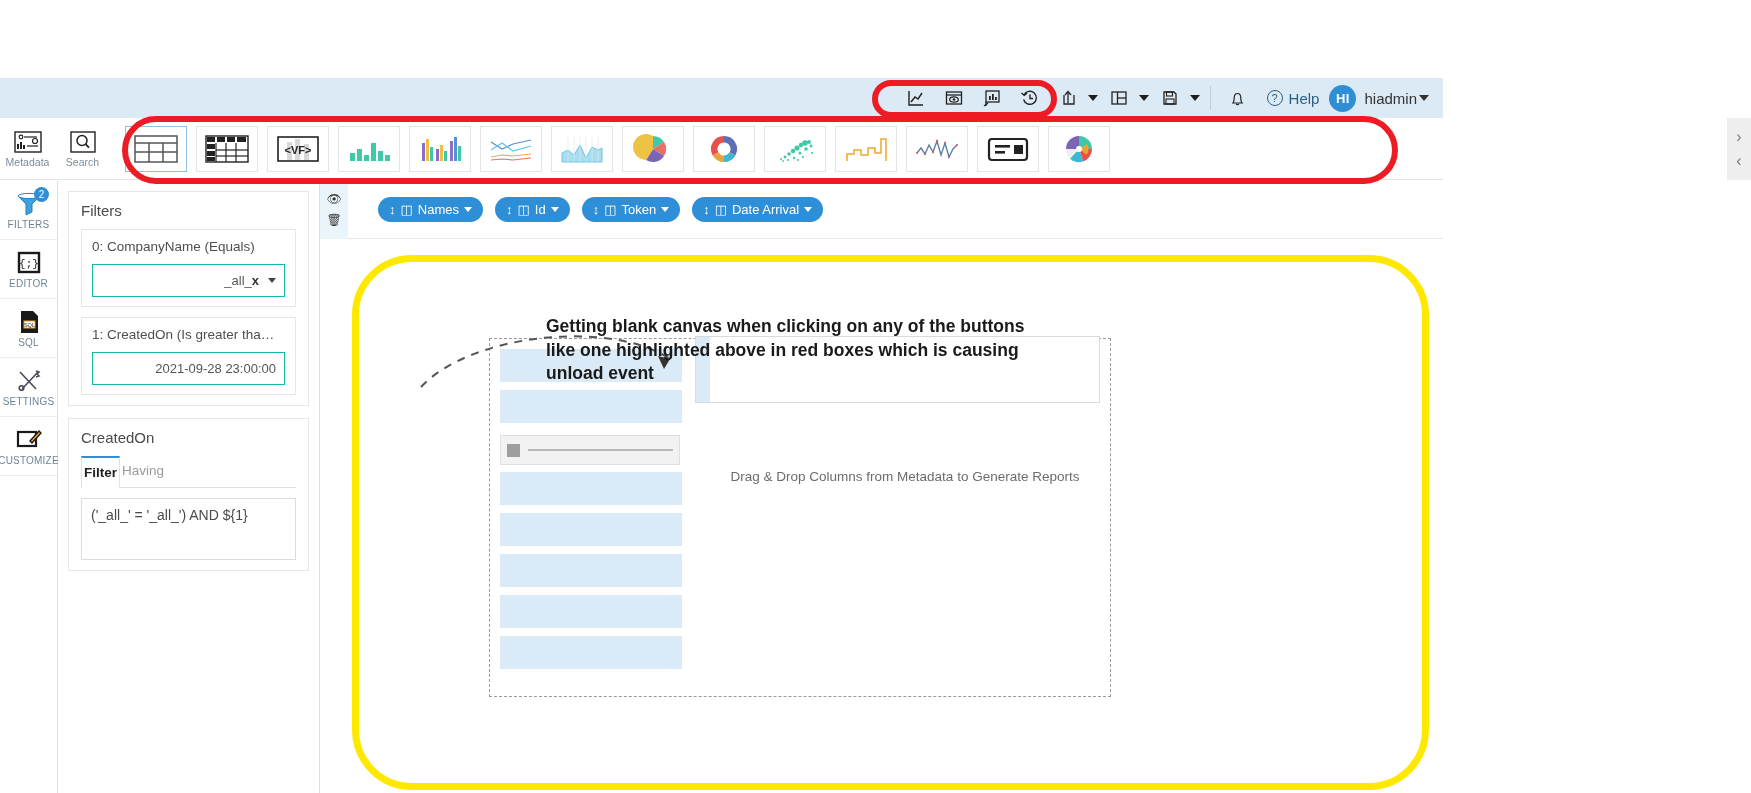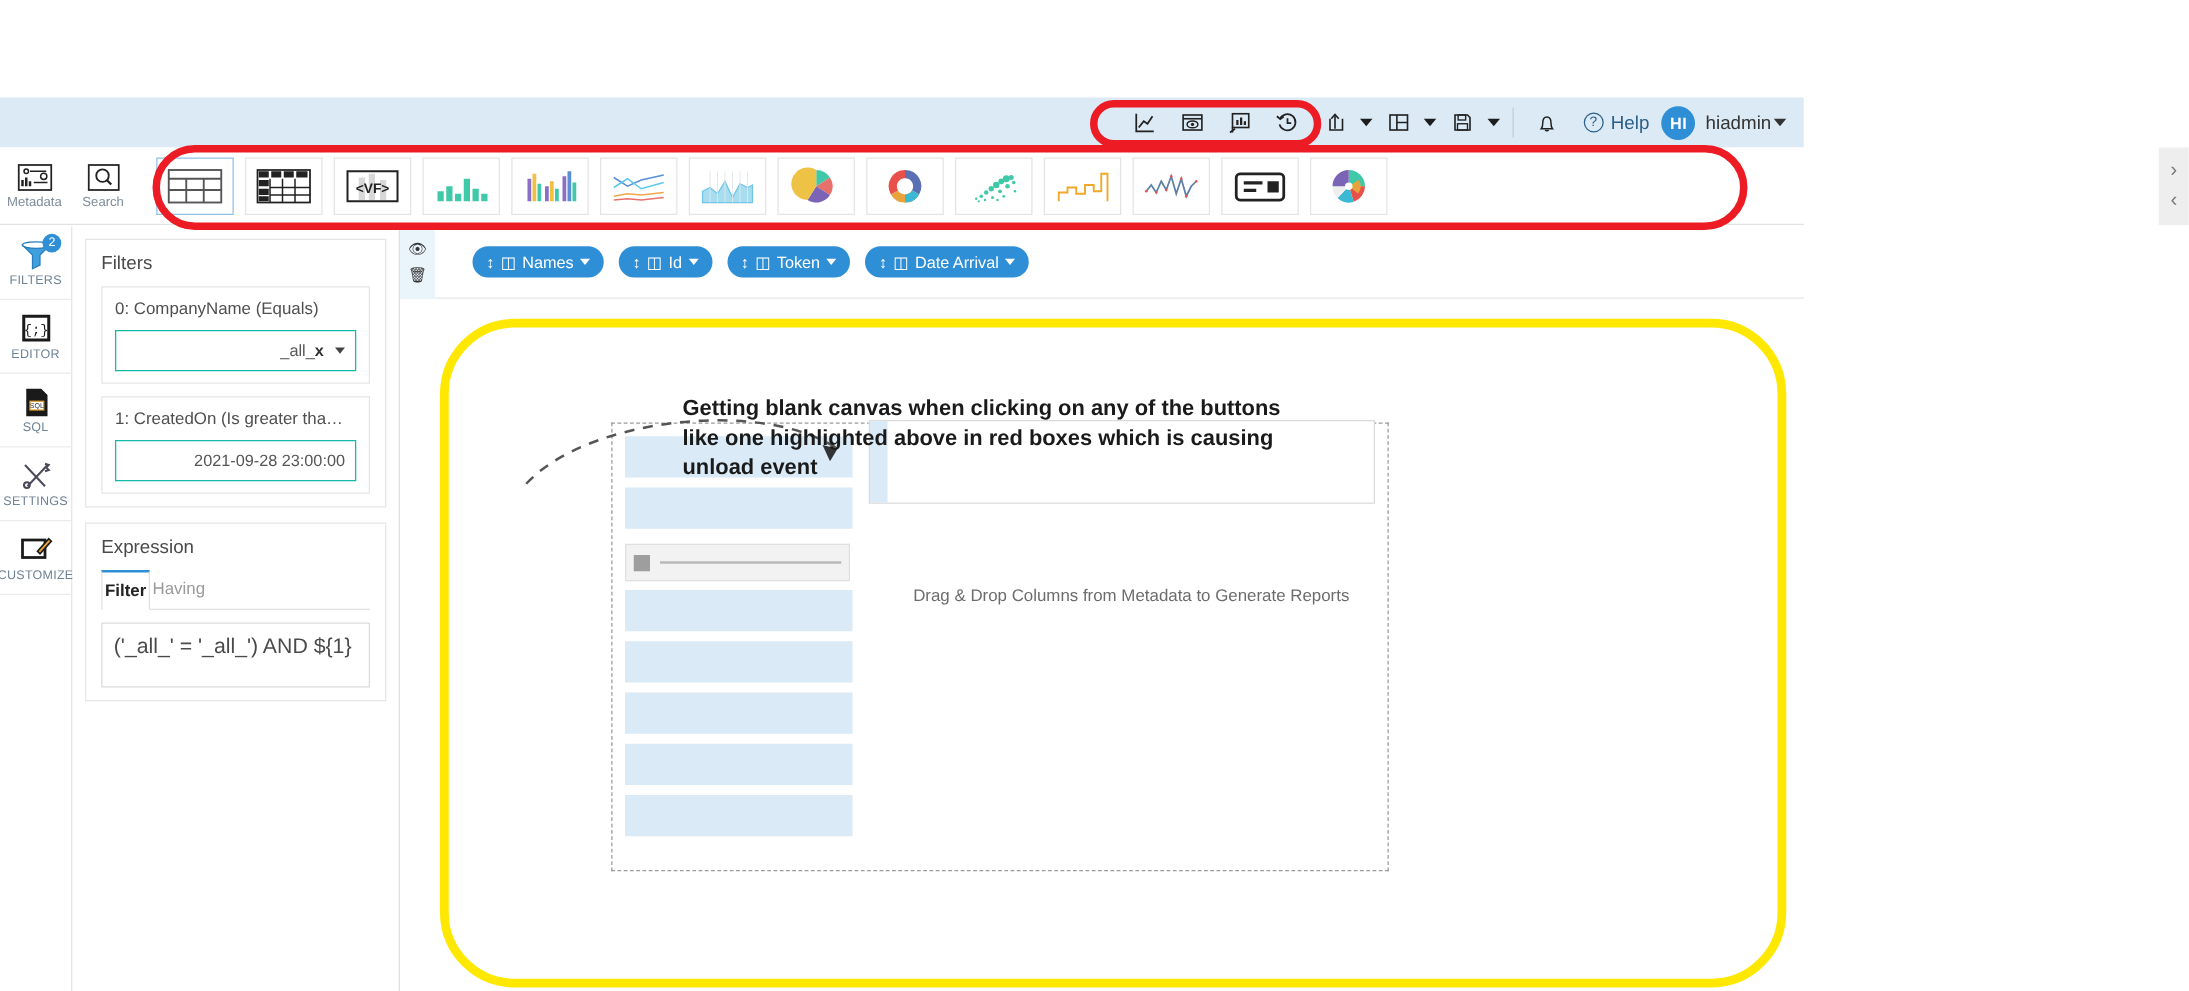--- a/index.html
+++ b/index.html
@@ -95,21 +95,21 @@
   .finput {
     border:1px solid #14b8a6; height:33px; display:flex; align-items:center;
     padding:0 8px; font-size:13px; color:#555; justify-content:flex-end;
   }
   .fi-x { font-weight:bold; color:#333; font-size:13px; }
   .fi-car { width:0;height:0;border-left:4px solid transparent;border-right:4px solid transparent;border-top:5px solid #444; margin-left:9px;}
   .tabs { display:flex; border-bottom:1px solid #e0e0e0; margin-bottom:10px; }
   .tab { padding:7px 2px; font-size:13.5px; color:#9a9a9a; }
   .tab.active { color:#222; font-weight:bold; border-top:2px solid #2f8fd6; border-left:1px solid #e0e0e0; border-right:1px solid #e0e0e0; background:#fff; margin-bottom:-1px; border-bottom:1px solid #fff;}
   .expr-area {
-    border:1px solid #dcdcdc; height:52px; font-size:17px; color:#4a4a4a;
+    border:1px solid #dcdcdc; height:62px; font-size:14px; color:#4a4a4a;
     padding:8px 9px; position:relative; resize:none; width:100%;
     font-family:"Liberation Sans", sans-serif;
   }
 
   
   .main { position:absolute; left:320px; top:181px; width:1123px; height:612px; background:#fff; }
   .colbar { height:58px; border-bottom:1px solid #e8e8e8; display:flex; align-items:center; }
   .colbar-icons {
     width:28px; height:58px; background:#eaf4fb; display:flex; flex-direction:column;
     align-items:center; justify-content:center; gap:7px; font-size:12px; color:#333;
@@ -515,21 +515,21 @@
 
       <div class="fbox" style="margin-bottom:0;">
         <div class="fbox-label">1: CreatedOn (Is greater tha…</div>
         <div class="finput">
           <span>2021-09-28 23:00:00</span>
         </div>
       </div>
     </div>
 
     <div class="card">
-      <div class="card-title">Expression</div>
+      <div class="card-title">CreatedOn</div>
       <div class="tabs">
         <div class="tab active">Filter</div>
         <div class="tab">Having</div>
       </div>
       <div class="expr-area">('_all_' = '_all_') AND ${1}</div>
     </div>
   </div>
 
   <div class="main">
     <div class="colbar">

